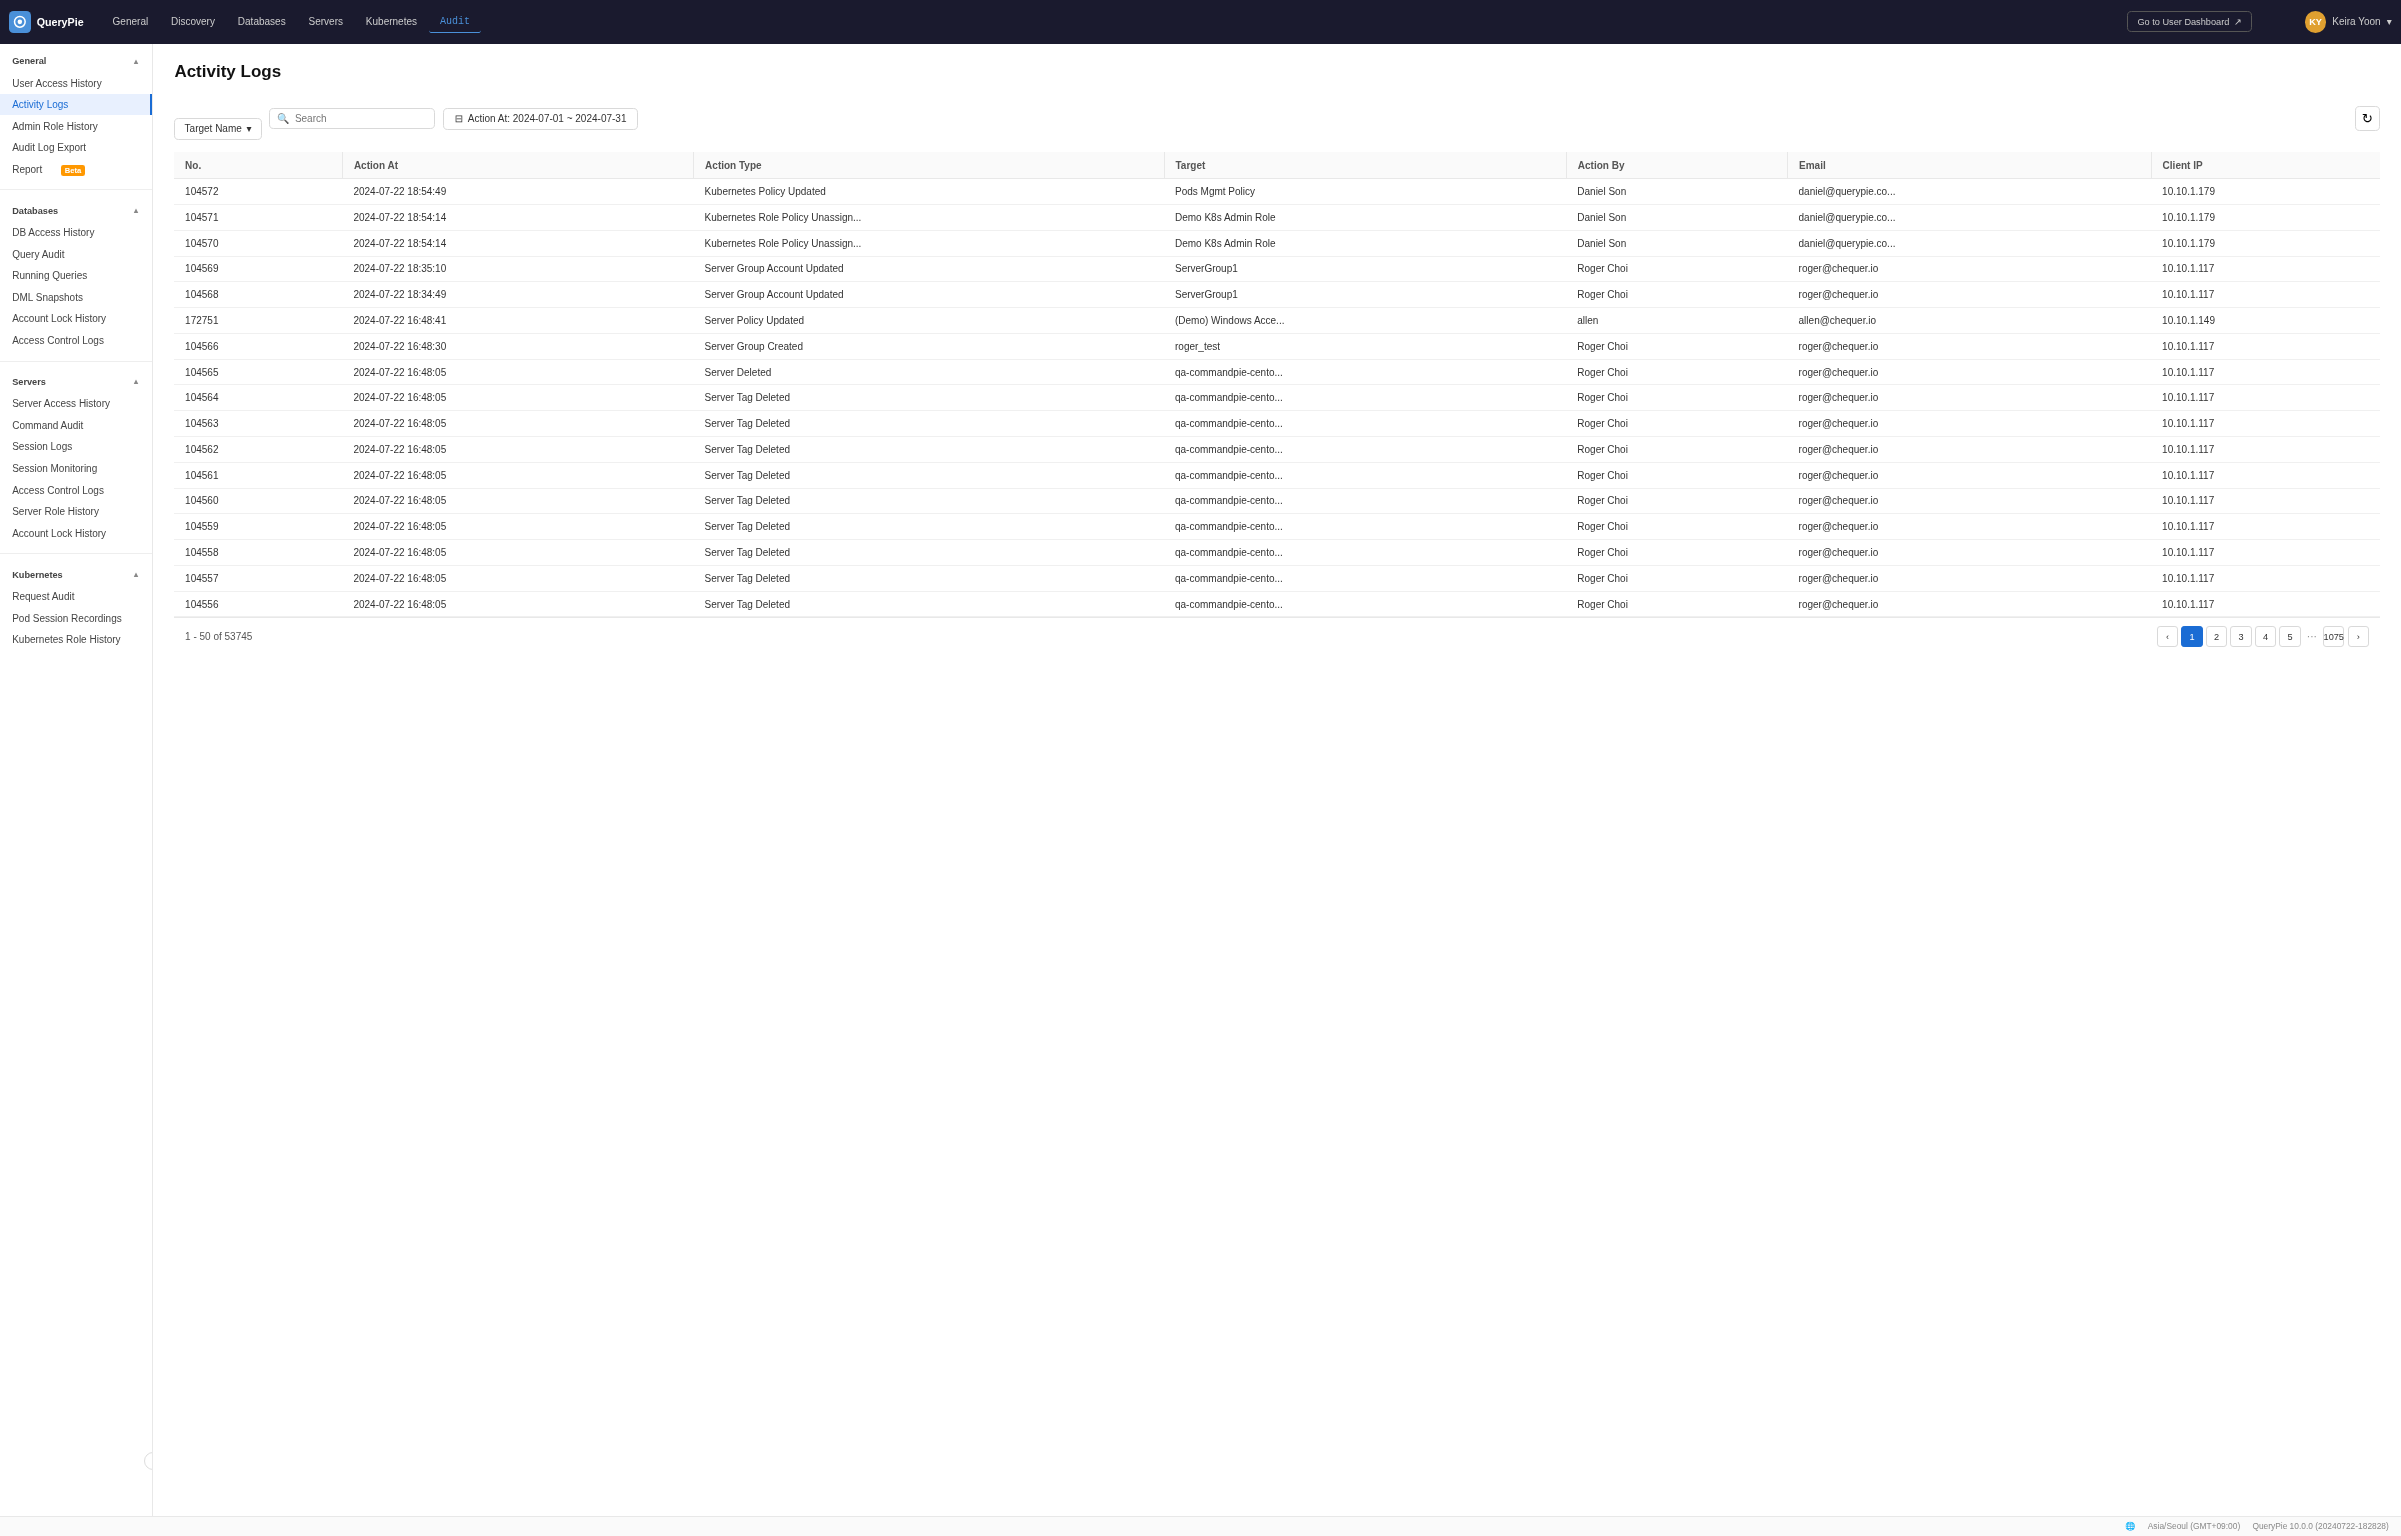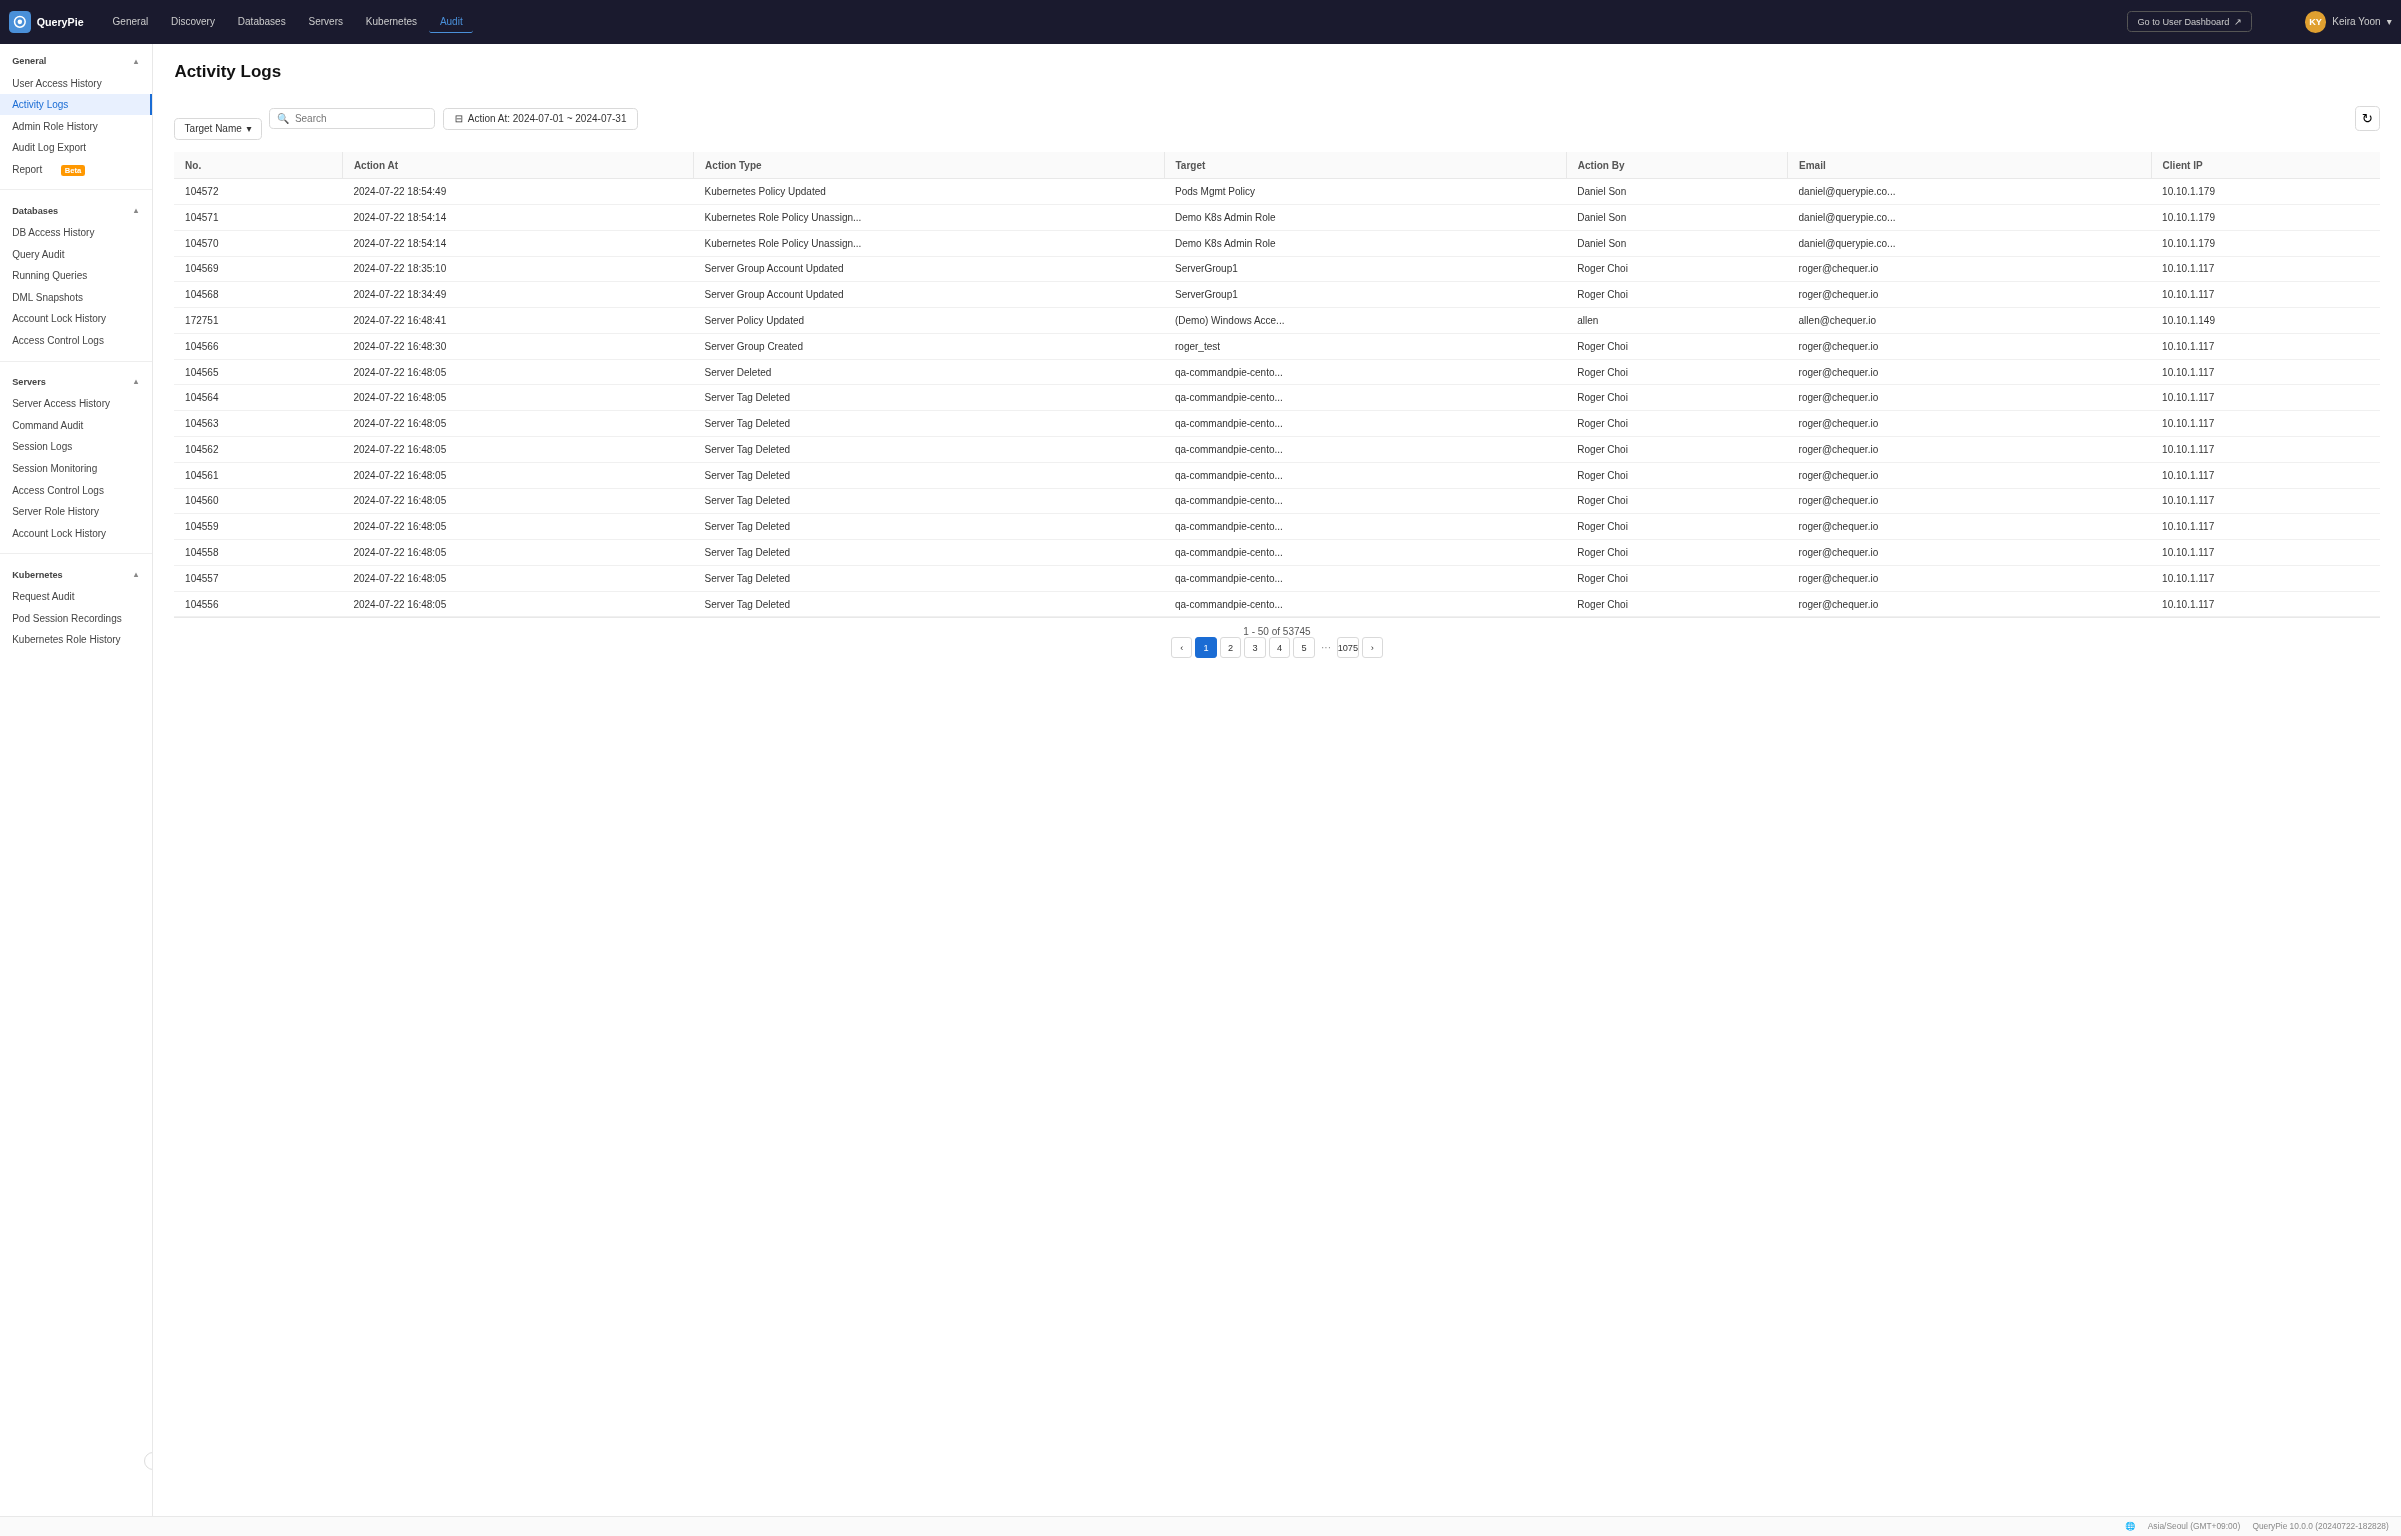--- a/index.html
+++ b/index.html
@@ -13,21 +13,21 @@
       display: flex; align-items: center; gap: 6.1px; margin-right: 18.3px;
     }
     .logo-icon {
       width: 21.4px; height: 21.4px; background: #4a90d9; border-radius: 4.6px; display: flex; align-items: center; justify-content: center;
     }
     .logo-text { color: #fff; font-size: 10.7px; font-weight: 600; }
     .nav-tabs { display: flex; align-items: center; gap: 1.5px; flex: 1; }
     .nav-tab {
       color: #ccc; padding: 4.6px 10.7px; font-size: 10px; cursor: pointer; border-radius: 3.1px; border-bottom: 1.5px solid transparent;
     }
-    .nav-tab.active { color: #4a90d9; border-bottom: 1.5px solid #4a90d9; }
+    .nav-tab.active { color: #4a90d9; border-bottom: 1.5px solid #4a90d9; font-family: Liberation Mono, monospace; }
     .nav-right { display: flex; align-items: flex-start; gap: 9px; }
     .go-dashboard-btn {
       display: flex; align-items: center; gap: 4.6px; background: transparent; border: 0.8px solid #555; color: #ccc; padding: 3.8px 9.2px; border-radius: 4.6px; cursor: pointer; font-size: 9.2px;
     }
     .user-info { display: flex; align-items: center; gap: 6.1px; color: #ccc; font-size: 10px; cursor: pointer; }
     .user-avatar { width: 21.4px; height: 21.4px; border-radius: 50%; background: #e0a030; display: flex; align-items: center; justify-content: center; color: #fff; font-size: 9.2px; font-weight: 600; margin-left: 44px; }
 
     
     .main-layout { display: flex; flex: 1; overflow: hidden; }
 
@@ -84,21 +84,21 @@
     }
     .data-table th:last-child { border-right: none; }
     .data-table td {
       padding: 6.9px 10.7px; border-bottom: 0.8px solid #f0f0f0; color: #333; white-space: nowrap; overflow: hidden; text-overflow: ellipsis; max-width: 153px;
     }
     .data-table tbody tr:nth-child(odd) td { background: #fff; }
 
     
     .pagination-row {
       display: flex; align-items: center; justify-content: space-between; padding: 7.6px 10.7px;
-      border-top: 0.8px solid #e8e8e8; font-size: 10px; color: #555; flex-direction: column;
+      border-top: 0.8px solid #e8e8e8; font-size: 10px; color: #555;
     }
     .page-btns { display: flex; align-items: center; gap: 3.1px; }
     .page-btn {
       width: 21.4px; height: 21.4px; display: flex; align-items: center; justify-content: center;
       border: 0.8px solid #d9d9d9; border-radius: 3.1px; cursor: pointer; font-size: 9.2px; background: #fff; color: #333;
     }
     .page-btn.active { background: #1a6cd4; color: #fff; border-color: #1a6cd4; }
     .page-dots { padding: 0 3.1px; color: #888; }
 
     

